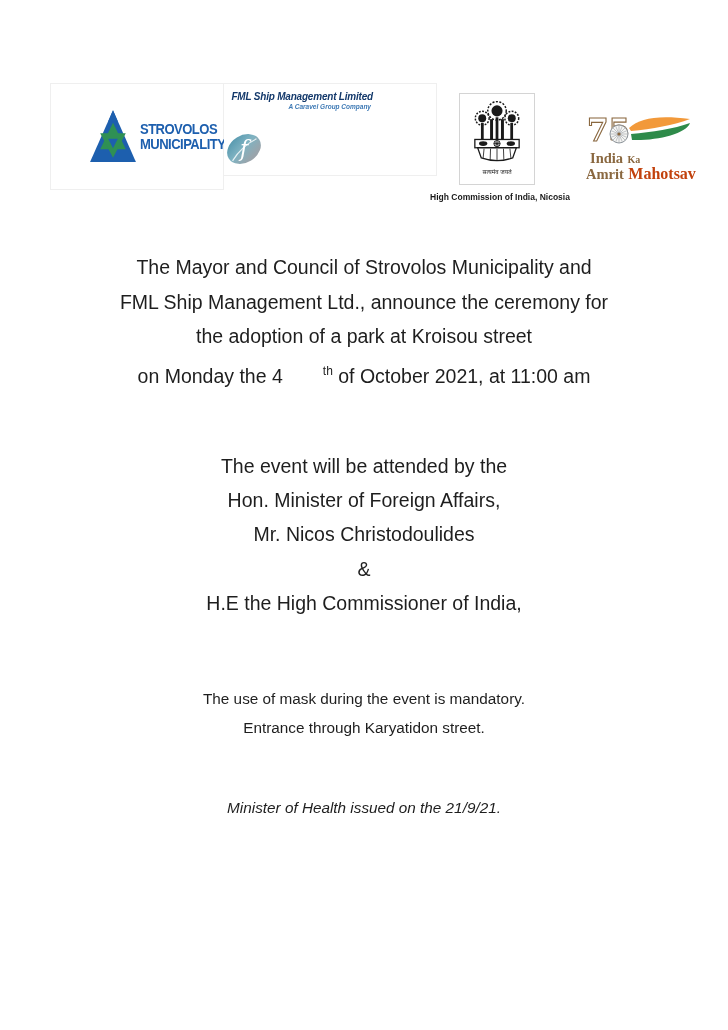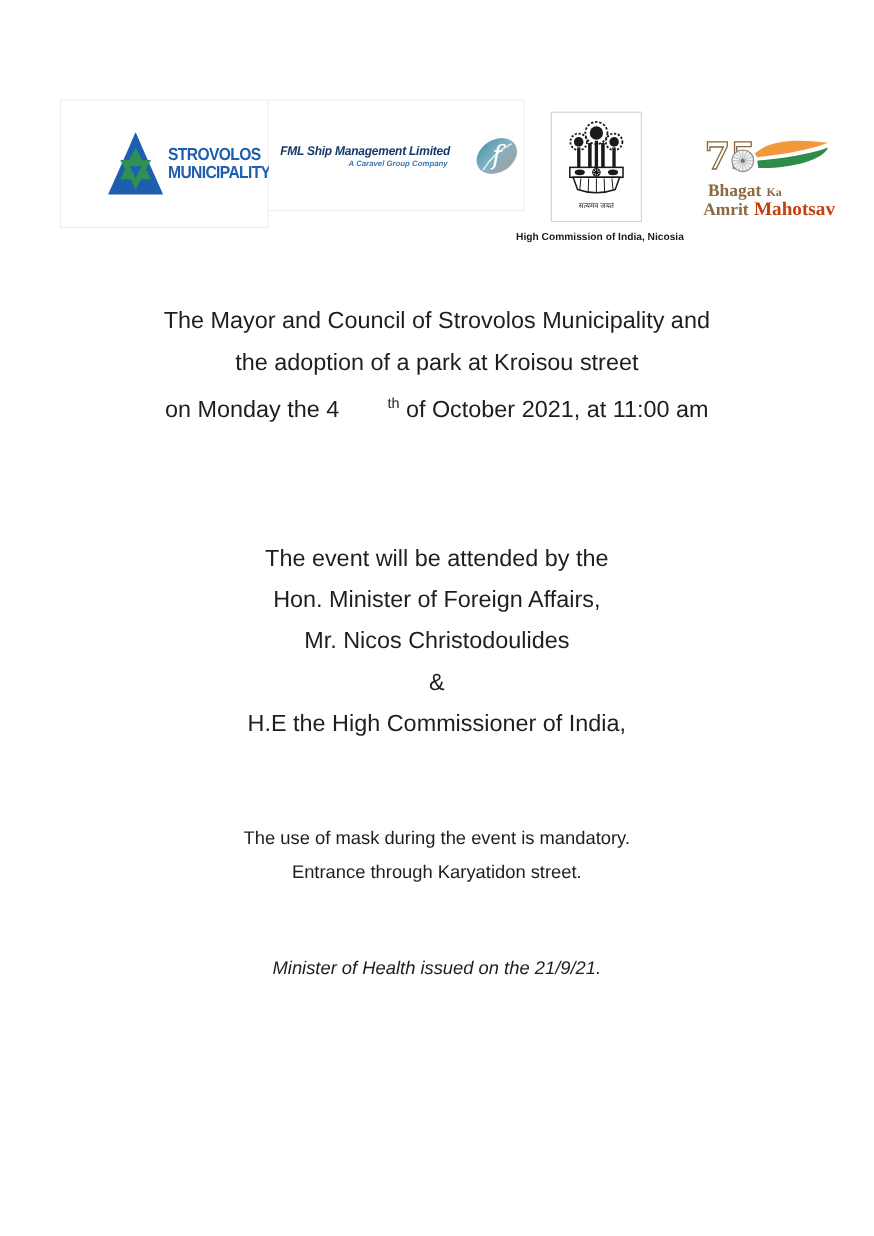--- a/index.html
+++ b/index.html
@@ -5,21 +5,21 @@
   html,body{margin:0;padding:0;background:#ffffff;}
   .page{
     position:relative;width:728px;height:1030px;background:#ffffff;overflow:hidden;
     font-family:"Liberation Sans","DejaVu Sans",sans-serif;color:#1e1e1e;
   }
   
   .logo-box{position:absolute;background:#fff;box-sizing:border-box;}
   .strovolos-box{left:50px;top:83px;width:174px;height:107px;border:1px solid #efefef;display:flex;align-items:center;}
   .strovolos-box svg{margin-left:38px;flex:0 0 auto;}
   .strovolos-text{margin-left:3px;color:#1d5fae;font-weight:bold;font-size:14.5px;line-height:14.5px;letter-spacing:-0.6px;transform:scaleX(0.9);transform-origin:left center;white-space:nowrap;}
-  .fml-box{left:224px;top:83px;width:213px;height:93px;border:1px solid #efefef;border-left:none;display:flex;align-items:center;justify-content:center;gap:19px;}
+  .fml-box{left:224px;top:83px;width:213px;height:93px;border:1px solid #efefef;border-left:none;display:flex;align-items:flex-start;justify-content:center;gap:19px;flex-direction:column;}
   .fml-text{text-align:right;}
   .fml-title{color:#14396b;font-weight:bold;font-style:italic;font-size:10.5px;letter-spacing:-0.2px;white-space:nowrap;transform:scaleX(0.95);transform-origin:right center;}
   .fml-sub{color:#3c78b4;font-weight:bold;font-style:italic;font-size:6.5px;margin-top:1px;margin-right:2px;}
   .india-box{left:459px;top:93px;width:76px;height:92px;border:1px solid #d4d4d4;text-align:center;}
   .india-box svg{display:block;margin:3px auto 0 auto;}
   .india-motto{font-size:6px;line-height:7px;color:#1a1a1a;white-space:nowrap;overflow:hidden;}
   .india-caption{position:absolute;left:420px;top:192px;width:160px;text-align:center;font-size:8.5px;font-weight:bold;color:#1a1a1a;white-space:nowrap;}
   .azadi-box{left:586px;top:112px;width:108px;height:64px;text-align:left;}
   .azadi-line1{margin-top:-3px;margin-left:4px;white-space:nowrap;}
   .azadi-line2{margin-top:-2px;white-space:nowrap;}
@@ -126,26 +126,27 @@
         <line x1="39.4" y1="15.6" x2="26.6" y2="28.4"></line>
         <line x1="29.5" y1="13.7" x2="36.5" y2="30.3"></line>
         <line x1="36.5" y1="13.7" x2="29.5" y2="30.3"></line>
         <line x1="24.7" y1="18.5" x2="41.3" y2="25.5"></line>
         <line x1="41.3" y1="18.5" x2="24.7" y2="25.5"></line>
       </g>
       <circle cx="33" cy="22" r="1.6" fill="#8a6840"></circle>
       <path d="M43,16 C54,6 72,3 104,7 C88,13 66,17 45,19 Z" fill="#f2993a"></path>
       <path d="M45,22 C66,20 88,17 104,11 C100,22 70,29 46,28 Z" fill="#2e8b4a"></path>
     </svg>
-    <div class="azadi-line1"><span class="az-word">Bhagat</span> <span class="az-ka">Ka</span></div>
+    <div class="azadi-line1"><span class="az-word">India</span> <span class="az-ka">Ka</span></div>
     <div class="azadi-line2"><span class="az-word">Amrit</span> <span class="az-green">Mahotsav</span></div>
   </div>
 
   <div class="block main-block">
     <p>The Mayor and Council of Strovolos Municipality and</p>
+    <p>FML Ship Management Ltd., announce the ceremony for</p>
     <p>the adoption of a park at Kroisou street</p>
     <p><span>on Monday the 4</span><sup>th</sup><span> of October 2021, at 11:00 am</span></p>
   </div>
 
   <div class="block attendees-block">
     <p>The event will be attended by the</p>
     <p>Hon. Minister of Foreign Affairs,</p>
     <p>Mr. Nicos Christodoulides</p>
     <p>&amp;</p>
     <p>H.E the High Commissioner of India,</p>

